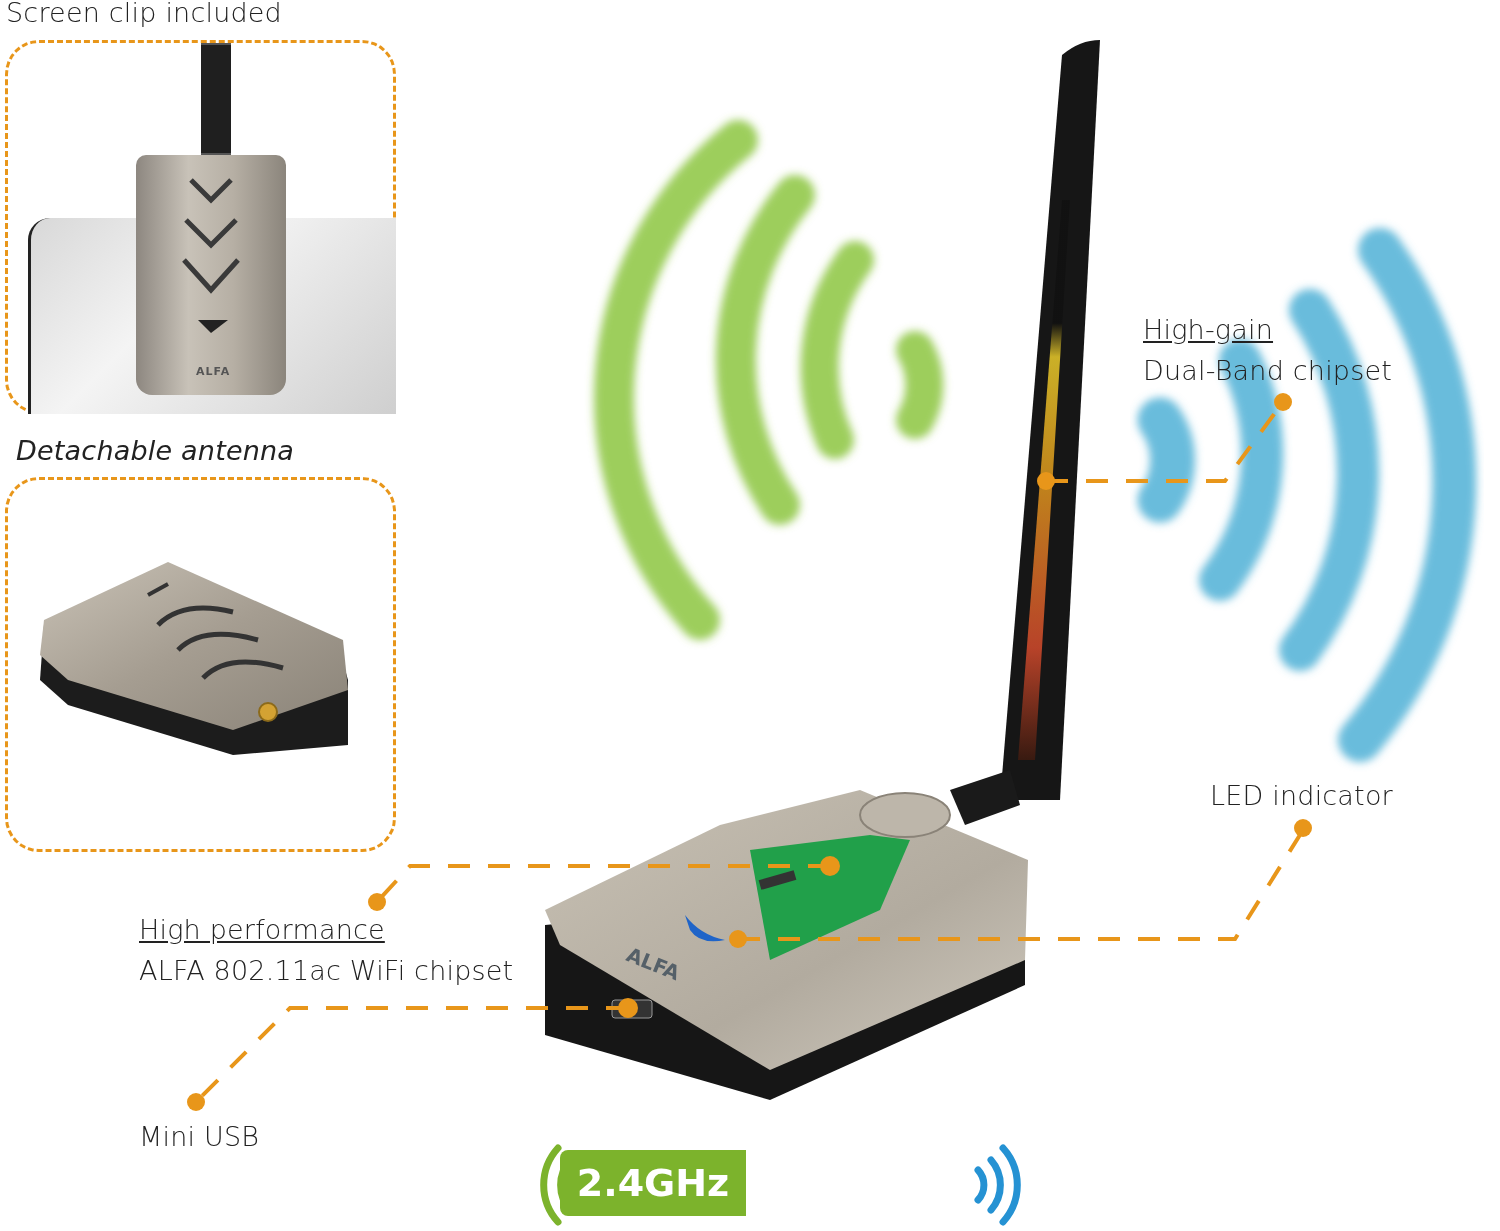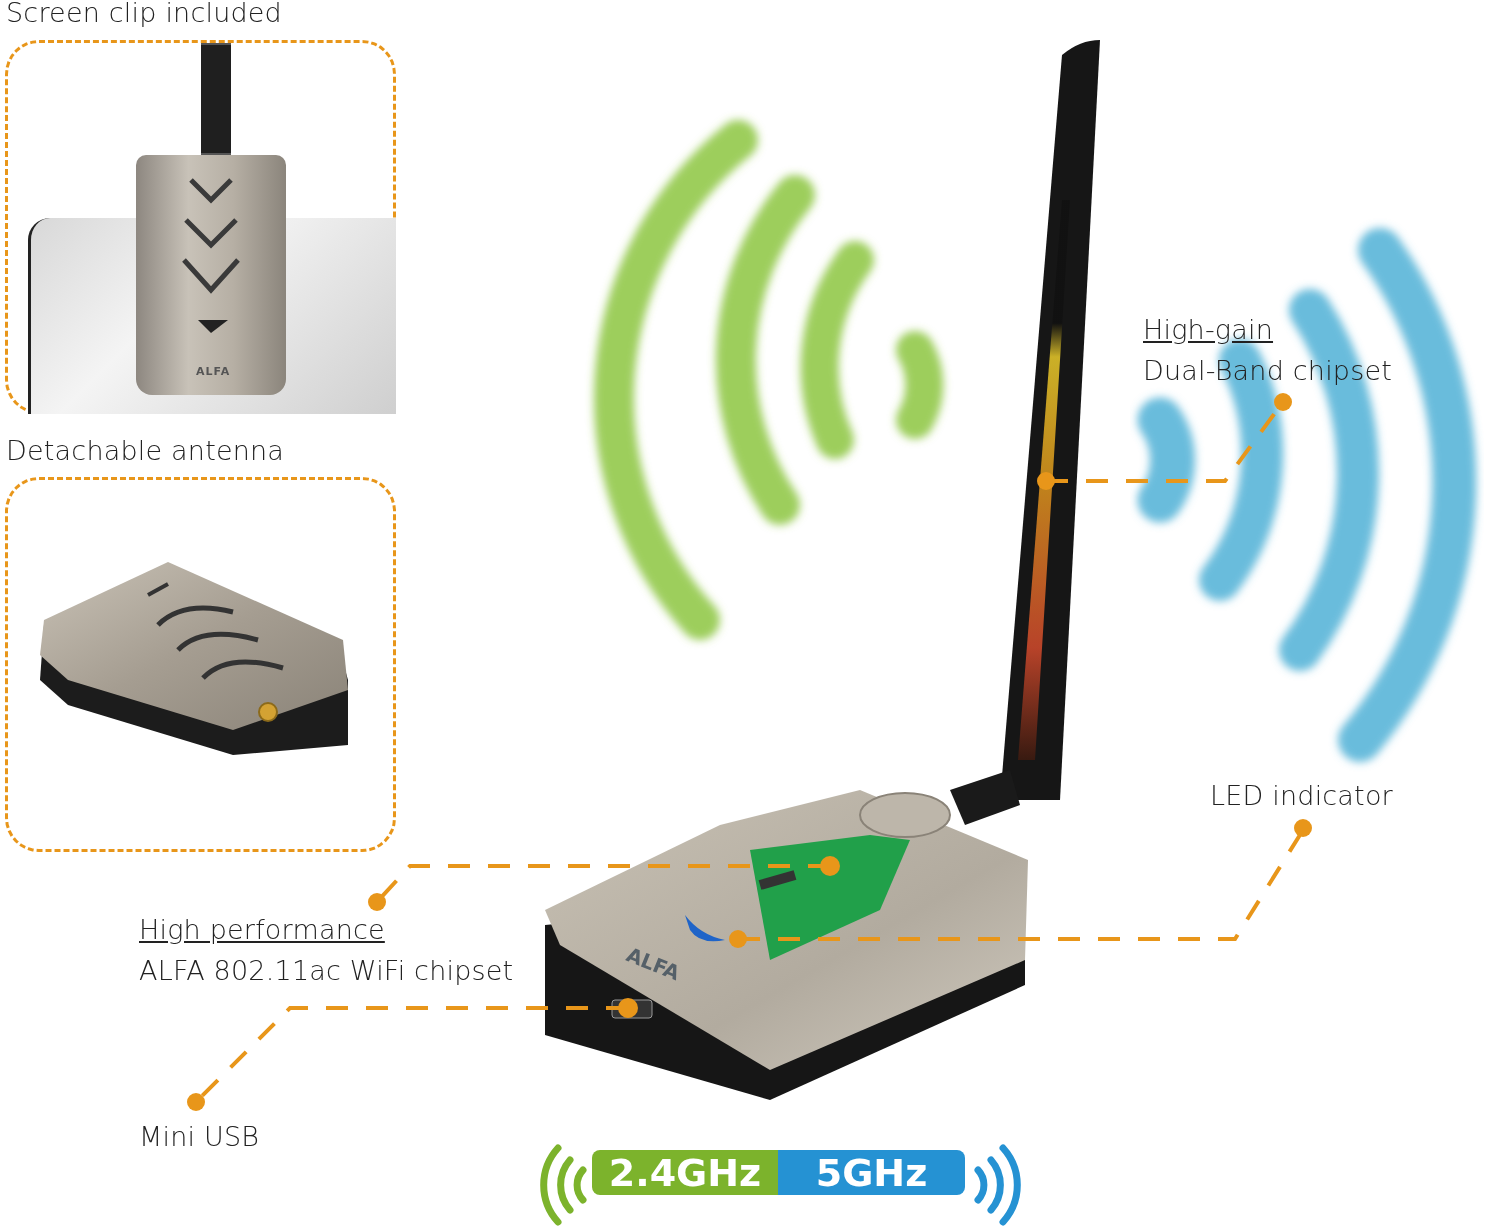--- a/index.html
+++ b/index.html
@@ -2,21 +2,21 @@
 <html><head>
 <meta charset="utf-8">
 <style>
   html, body { margin:0; padding:0; background:#ffffff; }
   body { width:1500px; height:1231px; position:relative; overflow:hidden;
          font-family:"DejaVu Sans", sans-serif; color:#1e1e1e; }
   .abs { position:absolute; }
   .label { position:absolute; font-size:27px; font-weight:300; letter-spacing:0.2px;
            line-height:41px; color:#222; white-space:nowrap; }
   .frame { position:absolute; border:3px dashed #e8961a; border-radius:34px; box-sizing:border-box; }
-  .band-bar { position:absolute; left:592px; top:1150px; width:373px; height:45px;
+  .band-bar { position:absolute; left:560px; top:1150px; width:373px; height:66px;
               border-radius:8px; overflow:hidden; display:flex; }
   .band-seg { height:100%; display:flex; align-items:center; justify-content:center;
               color:#fff; font-weight:bold; font-size:38px; font-family:"DejaVu Sans", sans-serif; }
   .band-24 { background:#7cb32c; width:186px; }
   .band-5  { background:#2592d3; width:187px; }
   svg { position:absolute; overflow:visible; }
 </style>
 </head>
 <body>
 
@@ -33,21 +33,21 @@
               background:linear-gradient(90deg,#8d8780,#c8c2b8 35%,#b6afa4 65%,#8b857c);"></div>
   <svg width="150" height="240" style="left:128px;top:112px;">
     <path d="M55 25 L75 45 L95 25" stroke="#3a3a3a" stroke-width="5" fill="none"></path>
     <path d="M50 65 L75 90 L100 65" stroke="#3a3a3a" stroke-width="5" fill="none"></path>
     <path d="M48 105 L75 135 L102 105" stroke="#3a3a3a" stroke-width="5" fill="none"></path>
     <path d="M62 165 L75 178 L92 165 Z" fill="#222"></path>
   </svg>
   <div class="abs" style="left:188px;top:322px;font-size:11px;font-weight:bold;color:#555;letter-spacing:1px;">ALFA</div>
 </div>
 
-<div class="label" style="left:6px;top:430px;">Detachable antenna</div>
+<div class="label" style="left:16px;top:430px;font-style:italic;">Detachable antenna</div>
 <div class="frame" style="left:5px;top:477px;width:391px;height:375px;">
   <svg width="391" height="375" style="left:0;top:0;">
     <defs>
       <linearGradient id="silv1" x1="0" y1="0" x2="1" y2="1">
         <stop offset="0" stop-color="#c9c2b6"></stop>
           <stop offset="0.5" stop-color="#a59d91"></stop>
           <stop offset="1" stop-color="#8a8378"></stop>
       </linearGradient>
     </defs>
     <path d="M36 145 L160 85 L330 165 L340 200 L340 265 L225 275 L60 225 L32 200 Z" fill="#1c1c1c"></path>
@@ -145,14 +145,13 @@
     <path d="M558 1148 A55 55 0 0 0 558 1222" stroke="#7cb32c"></path>
     <path d="M570 1160 A38 38 0 0 0 570 1210" stroke="#7cb32c"></path>
     <path d="M583 1170 A22 22 0 0 0 583 1200" stroke="#7cb32c"></path>
     <path d="M978 1170 A22 22 0 0 1 978 1200" stroke="#2592d3"></path>
     <path d="M991 1160 A38 38 0 0 1 991 1210" stroke="#2592d3"></path>
     <path d="M1003 1148 A55 55 0 0 1 1003 1222" stroke="#2592d3"></path>
   </g>
 </svg>
 <div class="band-bar">
   <div class="band-seg band-24">2.4GHz</div>
-  <div class="band-seg band-5">5GHz</div>
 </div>
 
 </body></html>

